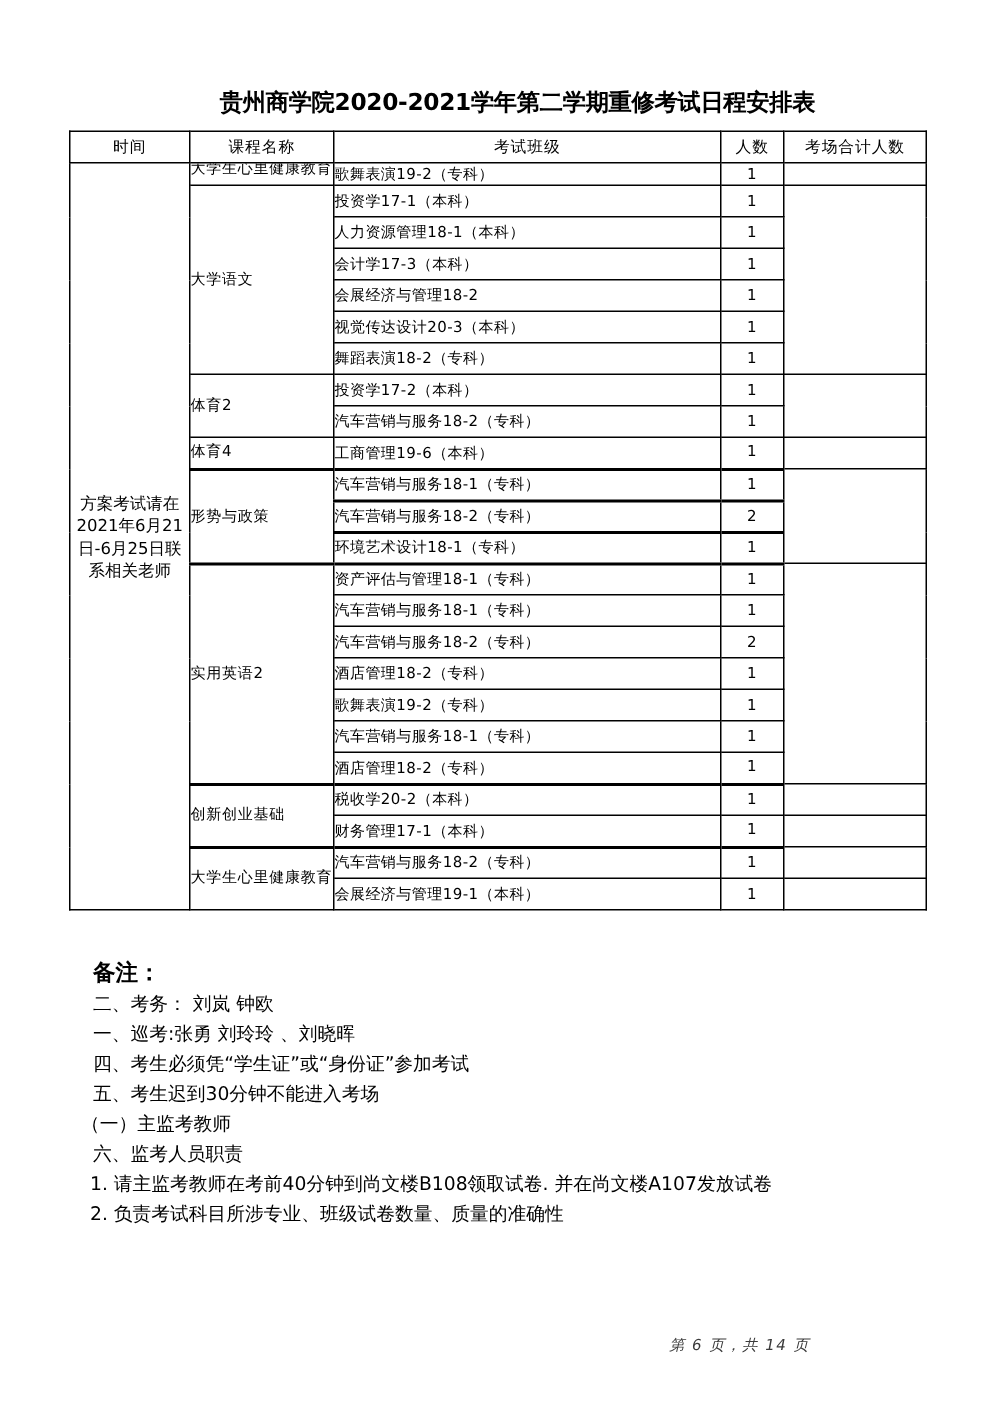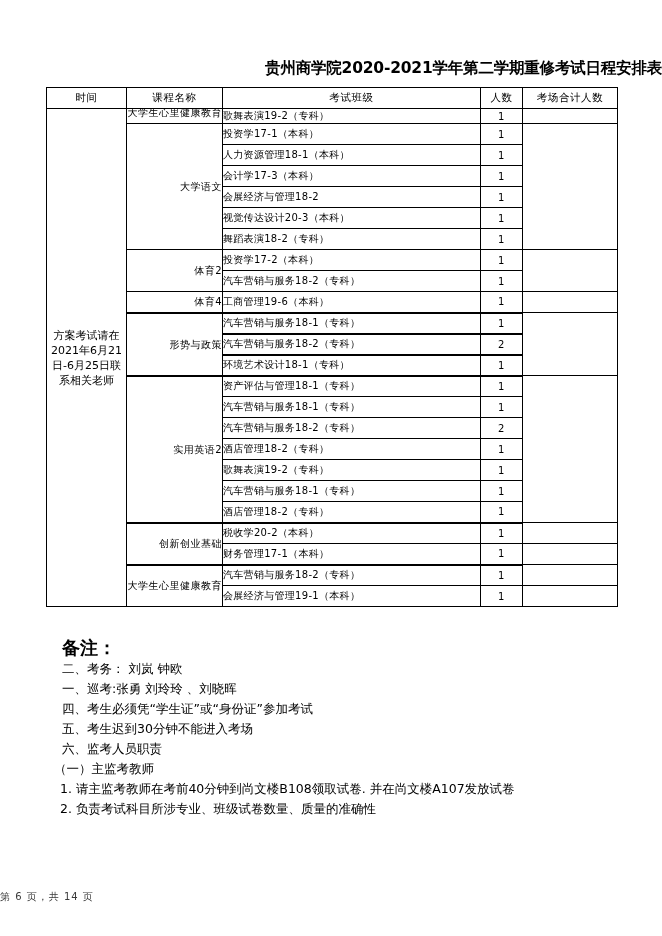--- a/index.html
+++ b/index.html
@@ -21,21 +21,21 @@
     width: 662px;
     height: 936px;
   }
 
   
   .doc-title {
     position: absolute;
     left: 0;
     top: 58px;
     width: 662px;
-    text-align: right;
+    text-align: center;
     font-size: 15.5px;
     font-weight: bold;
     letter-spacing: -0.2px;
     white-space: nowrap;
     padding-left: 28px;
     box-sizing: border-box;
   }
 
   
   .tbl-wrap {
@@ -90,58 +90,59 @@
 
   .time-cell {
     text-align: center;
     font-size: 11px;
     font-weight: bold;
     line-height: 15px;
     letter-spacing: 0px;
     padding: 0 3px;
   }
   .course-cell {
-    text-align: right;
+    text-align: left;
     font-size: 10px;
     line-height: 13px;
     letter-spacing: 0.5px;
   }
 
   
   .notes {
     position: absolute;
     left: 46px;
     top: 638px;
     width: 600px;
     font-size: 12.5px;
     line-height: 20px;
   }
   .notes-title {
     font-weight: bold;
-    font-size: 18px;
+    font-size: 15px;
     padding-left: 16px;
     margin-bottom: 1px;
   }
   .note-line {
     white-space: nowrap;
     padding-left: 16px;
   }
   .note-line.indent-sub { padding-left: 8px; }
   .note-line.indent-num { padding-left: 14px; }
 
   
   .footer {
     position: absolute;
     left: 0;
     top: 890px;
     width: 540px;
-    text-align: left;
+    text-align: right;
     font-size: 10px;
     letter-spacing: 1px;
     color: #3a3a3a;
+    font-style: italic;
   }
 </style>
 </head>
 <body>
 
 <div class="page">
 
   <div class="doc-title">贵州商学院2020-2021学年第二学期重修考试日程安排表</div>
 
   <div class="tbl-wrap">
@@ -282,22 +283,22 @@
     </table>
   </div>
 
   <div class="notes">
     <div class="notes-title">备注：</div>
     <div id="notes-list">
         <div class="note-line">二、考务：  刘岚    钟欧</div>
         <div class="note-line">一、巡考:张勇  刘玲玲 、刘晓晖</div>
         <div class="note-line">四、考生必须凭“学生证”或“身份证”参加考试</div>
         <div class="note-line">五、考生迟到30分钟不能进入考场</div>
+        <div class="note-line indent-sub">（一）主监考教师</div>
         <div class="note-line">六、监考人员职责</div>
-        <div class="note-line indent-sub">（一）主监考教师</div>
         <div class="note-line indent-num">1. 请主监考教师在考前40分钟到尚文楼B108领取试卷. 并在尚文楼A107发放试卷</div>
         <div class="note-line indent-num">2. 负责考试科目所涉专业、班级试卷数量、质量的准确性</div>
       </div>
   </div>
 
   <div class="footer">第 6 页，共 14 页</div>
 
 </div>
 
 </body></html>

